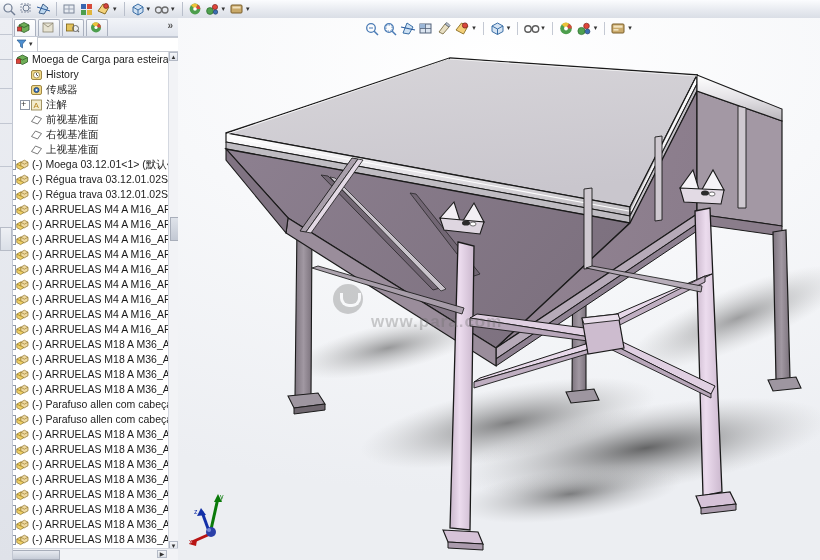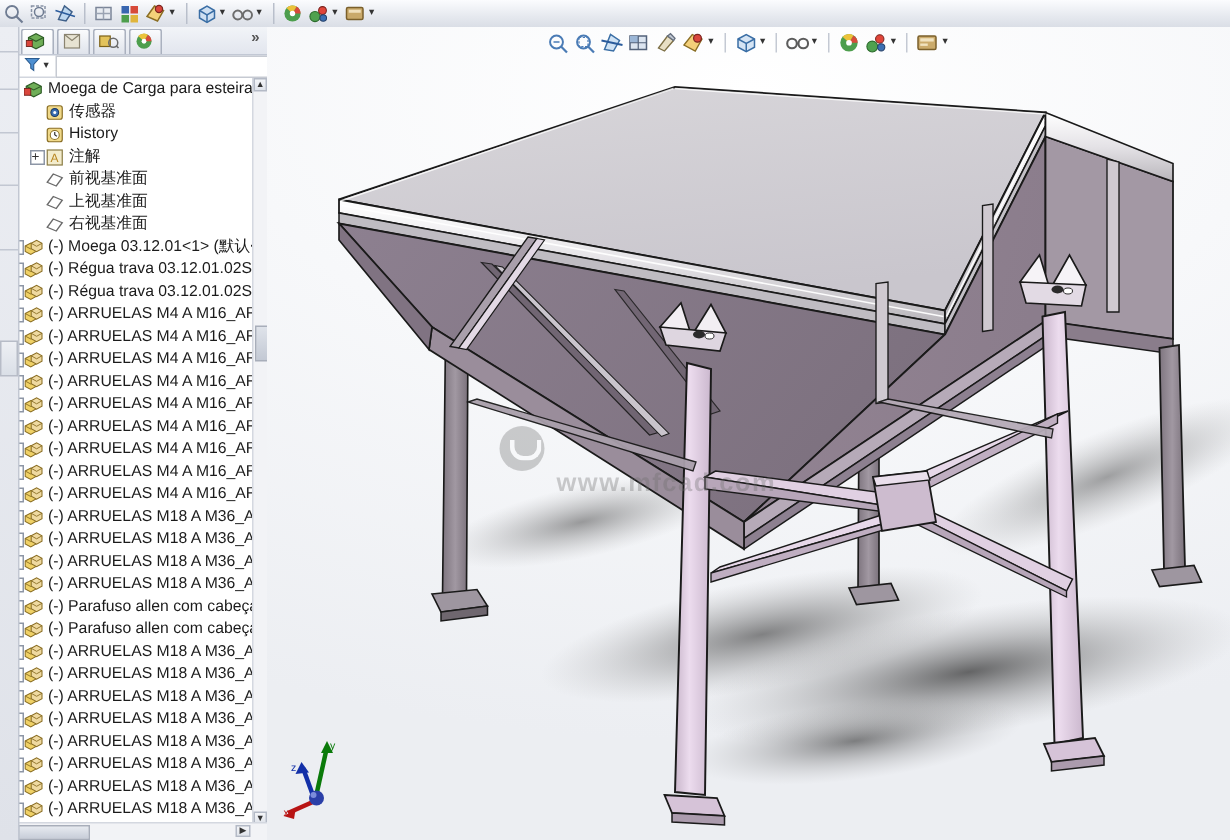--- a/index.html
+++ b/index.html
@@ -282,63 +282,63 @@
                 <path d="M1.5 3.5 L6.5 1 L11.5 3.5 L11.5 8 L6.5 10.5 L1.5 8 Z" fill="#6fae57" stroke="#2f5d27" stroke-width=".8"></path>
                 <path d="M1.5 3.5 L6.5 6 L11.5 3.5" fill="none" stroke="#2f5d27" stroke-width=".7"></path>
                 <rect x="0" y="5" width="4.5" height="4.5" fill="#d9463c" stroke="#6d211c" stroke-width=".6"></rect>
               </svg></span>
             <span class="tlabel">Moega de Carga para esteiras  ()</span>
           </div>
           <div class="trow" style="padding-left: 18px;">
             <span class="tw"></span>
             <span class="ticon"><svg width="13" height="12">
                 <rect x="1.5" y="1.5" width="10" height="9" rx="1.5" fill="#f0d98a" stroke="#8a6e24" stroke-width=".8"></rect>
-                <circle cx="6.5" cy="6" r="2.6" fill="#3b6fb3" stroke="#1d3b66" stroke-width=".7"></circle>
-                <circle cx="6.5" cy="6" r="1" fill="#fff"></circle>
-              </svg></span>
-            <span class="tlabel">传感器</span>
-          </div>
-          <div class="trow" style="padding-left: 18px;">
-            <span class="tw"></span>
-            <span class="ticon"><svg width="13" height="12">
-                <rect x="1.5" y="1.5" width="10" height="9" rx="1.5" fill="#f0d98a" stroke="#8a6e24" stroke-width=".8"></rect>
                 <circle cx="6.5" cy="6" r="3" fill="#fff" stroke="#8a6e24" stroke-width=".7"></circle>
                 <line x1="6.5" y1="6" x2="6.5" y2="4" stroke="#333" stroke-width=".8"></line>
                 <line x1="6.5" y1="6" x2="8" y2="6.8" stroke="#333" stroke-width=".8"></line>
               </svg></span>
             <span class="tlabel">History</span>
           </div>
           <div class="trow" style="padding-left: 18px;">
+            <span class="tw"></span>
+            <span class="ticon"><svg width="13" height="12">
+                <rect x="1.5" y="1.5" width="10" height="9" rx="1.5" fill="#f0d98a" stroke="#8a6e24" stroke-width=".8"></rect>
+                <circle cx="6.5" cy="6" r="2.6" fill="#3b6fb3" stroke="#1d3b66" stroke-width=".7"></circle>
+                <circle cx="6.5" cy="6" r="1" fill="#fff"></circle>
+              </svg></span>
+            <span class="tlabel">传感器</span>
+          </div>
+          <div class="trow" style="padding-left: 18px;">
             <span class="tw exp"></span>
             <span class="ticon"><svg width="13" height="12">
                 <rect x="1.5" y="1" width="10" height="10" fill="#f3eccc" stroke="#8a7c45" stroke-width=".8"></rect>
                 <text x="3.6" y="9" font-family="Liberation Sans, sans-serif" font-size="8" fill="#b8861f">A</text>
               </svg></span>
             <span class="tlabel">注解</span>
           </div>
           <div class="trow" style="padding-left: 18px;">
             <span class="tw"></span>
             <span class="ticon"><svg width="13" height="12">
                 <path d="M1.5 7.5 L5.5 2 L11.5 4.5 L7.5 10 Z" fill="#ffffff" stroke="#6b6b6b" stroke-width=".9"></path>
               </svg></span>
             <span class="tlabel">前视基准面</span>
           </div>
           <div class="trow" style="padding-left: 18px;">
             <span class="tw"></span>
             <span class="ticon"><svg width="13" height="12">
                 <path d="M1.5 7.5 L5.5 2 L11.5 4.5 L7.5 10 Z" fill="#ffffff" stroke="#6b6b6b" stroke-width=".9"></path>
               </svg></span>
-            <span class="tlabel">上视基准面</span>
+            <span class="tlabel">右视基准面</span>
           </div>
           <div class="trow" style="padding-left: 18px;">
             <span class="tw"></span>
             <span class="ticon"><svg width="13" height="12">
                 <path d="M1.5 7.5 L5.5 2 L11.5 4.5 L7.5 10 Z" fill="#ffffff" stroke="#6b6b6b" stroke-width=".9"></path>
               </svg></span>
-            <span class="tlabel">右视基准面</span>
+            <span class="tlabel">上视基准面</span>
           </div>
           <div class="trow" style="padding-left: 4px;">
             <span class="tw exp"></span>
             <span class="ticon"><svg width="13" height="12">
                 <path d="M0.8 5 L4.5 3 L8 5 L8 8.6 L4.5 10.6 L0.8 8.6 Z" fill="#f0d166" stroke="#8a6e24" stroke-width=".7"></path>
                 <path d="M0.8 5 L4.5 7 L8 5" fill="none" stroke="#8a6e24" stroke-width=".6"></path>
                 <path d="M4.8 3.2 L8.4 1.2 L12 3.2 L12 6.8 L8.4 8.8 L4.8 6.8 Z" fill="#efd9a0" stroke="#8a6e24" stroke-width=".7"></path>
                 <path d="M4.8 3.2 L8.4 5.2 L12 3.2" fill="none" stroke="#8a6e24" stroke-width=".6"></path>
               </svg></span>
             <span class="tlabel">(-) Moega 03.12.01&lt;1&gt;  (默认&lt;</span>
@@ -865,21 +865,21 @@
 
         <g opacity=".8">
           <line x1="272" y1="41" x2="519" y2="58" stroke="#ffffff" stroke-width="1"></line>
           <line x1="49" y1="116" x2="271" y2="41" stroke="#ffffff" stroke-width="1"></line>
         </g>
       </svg>
     </div>
 
     <div class="watermark">
       <span class="wm-logo"></span>
-      <span class="wm-url">www.mfcad.com</span>
+      <span class="wm-url">www.para.com</span>
     </div>
 
     <div class="triad">
       <svg width="60" height="56" viewBox="0 0 60 56">
 
         <line x1="22" y1="44" x2="30" y2="8" stroke="#0a7a0a" stroke-width="3"></line>
         <polygon points="30,4 26,12 34,12" fill="#0a7a0a"></polygon>
         <text x="32" y="9" fill="#0a7a0a" font-family="Liberation Sans, sans-serif" font-size="7">y</text>
 
         <line x1="22" y1="44" x2="14" y2="22" stroke="#1330a8" stroke-width="3"></line>

